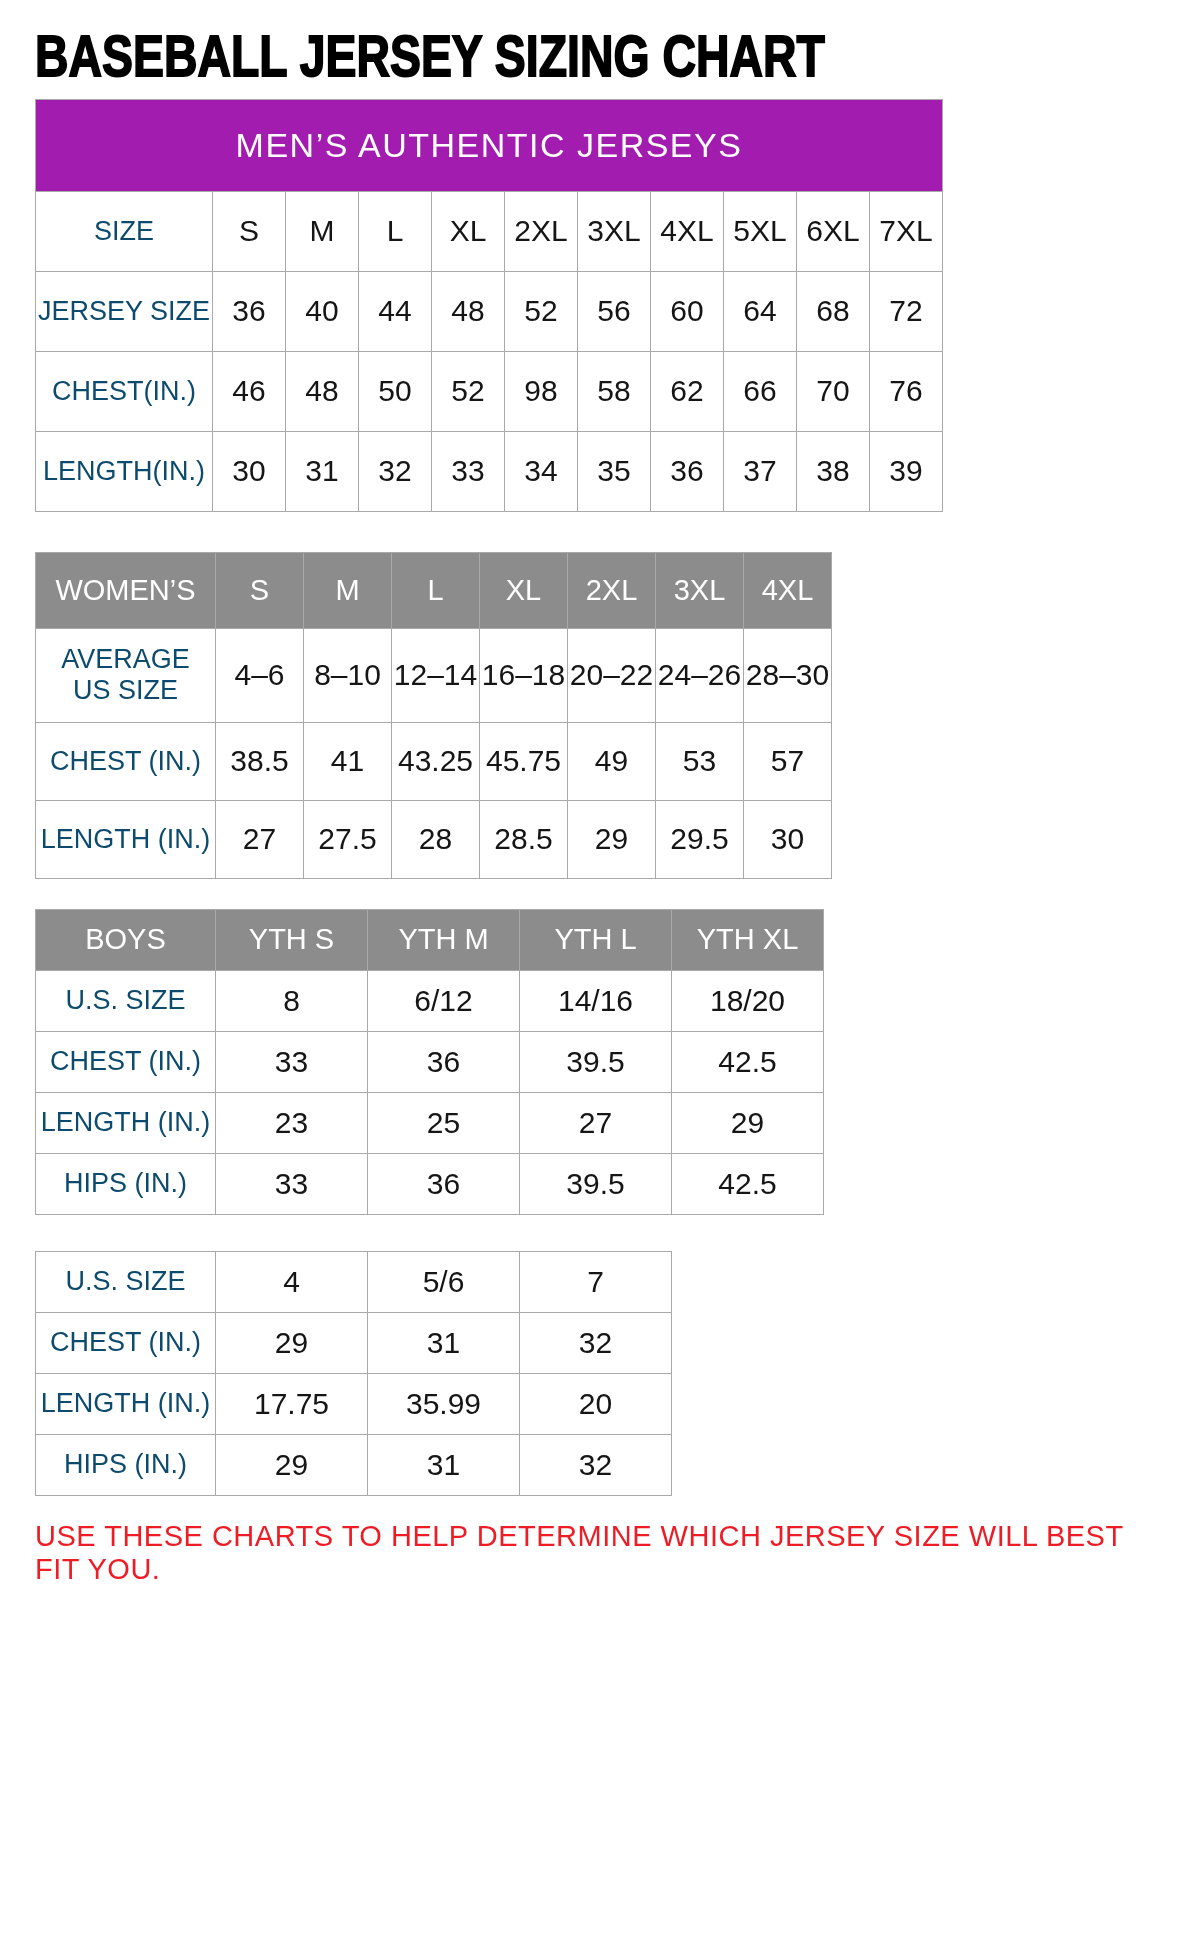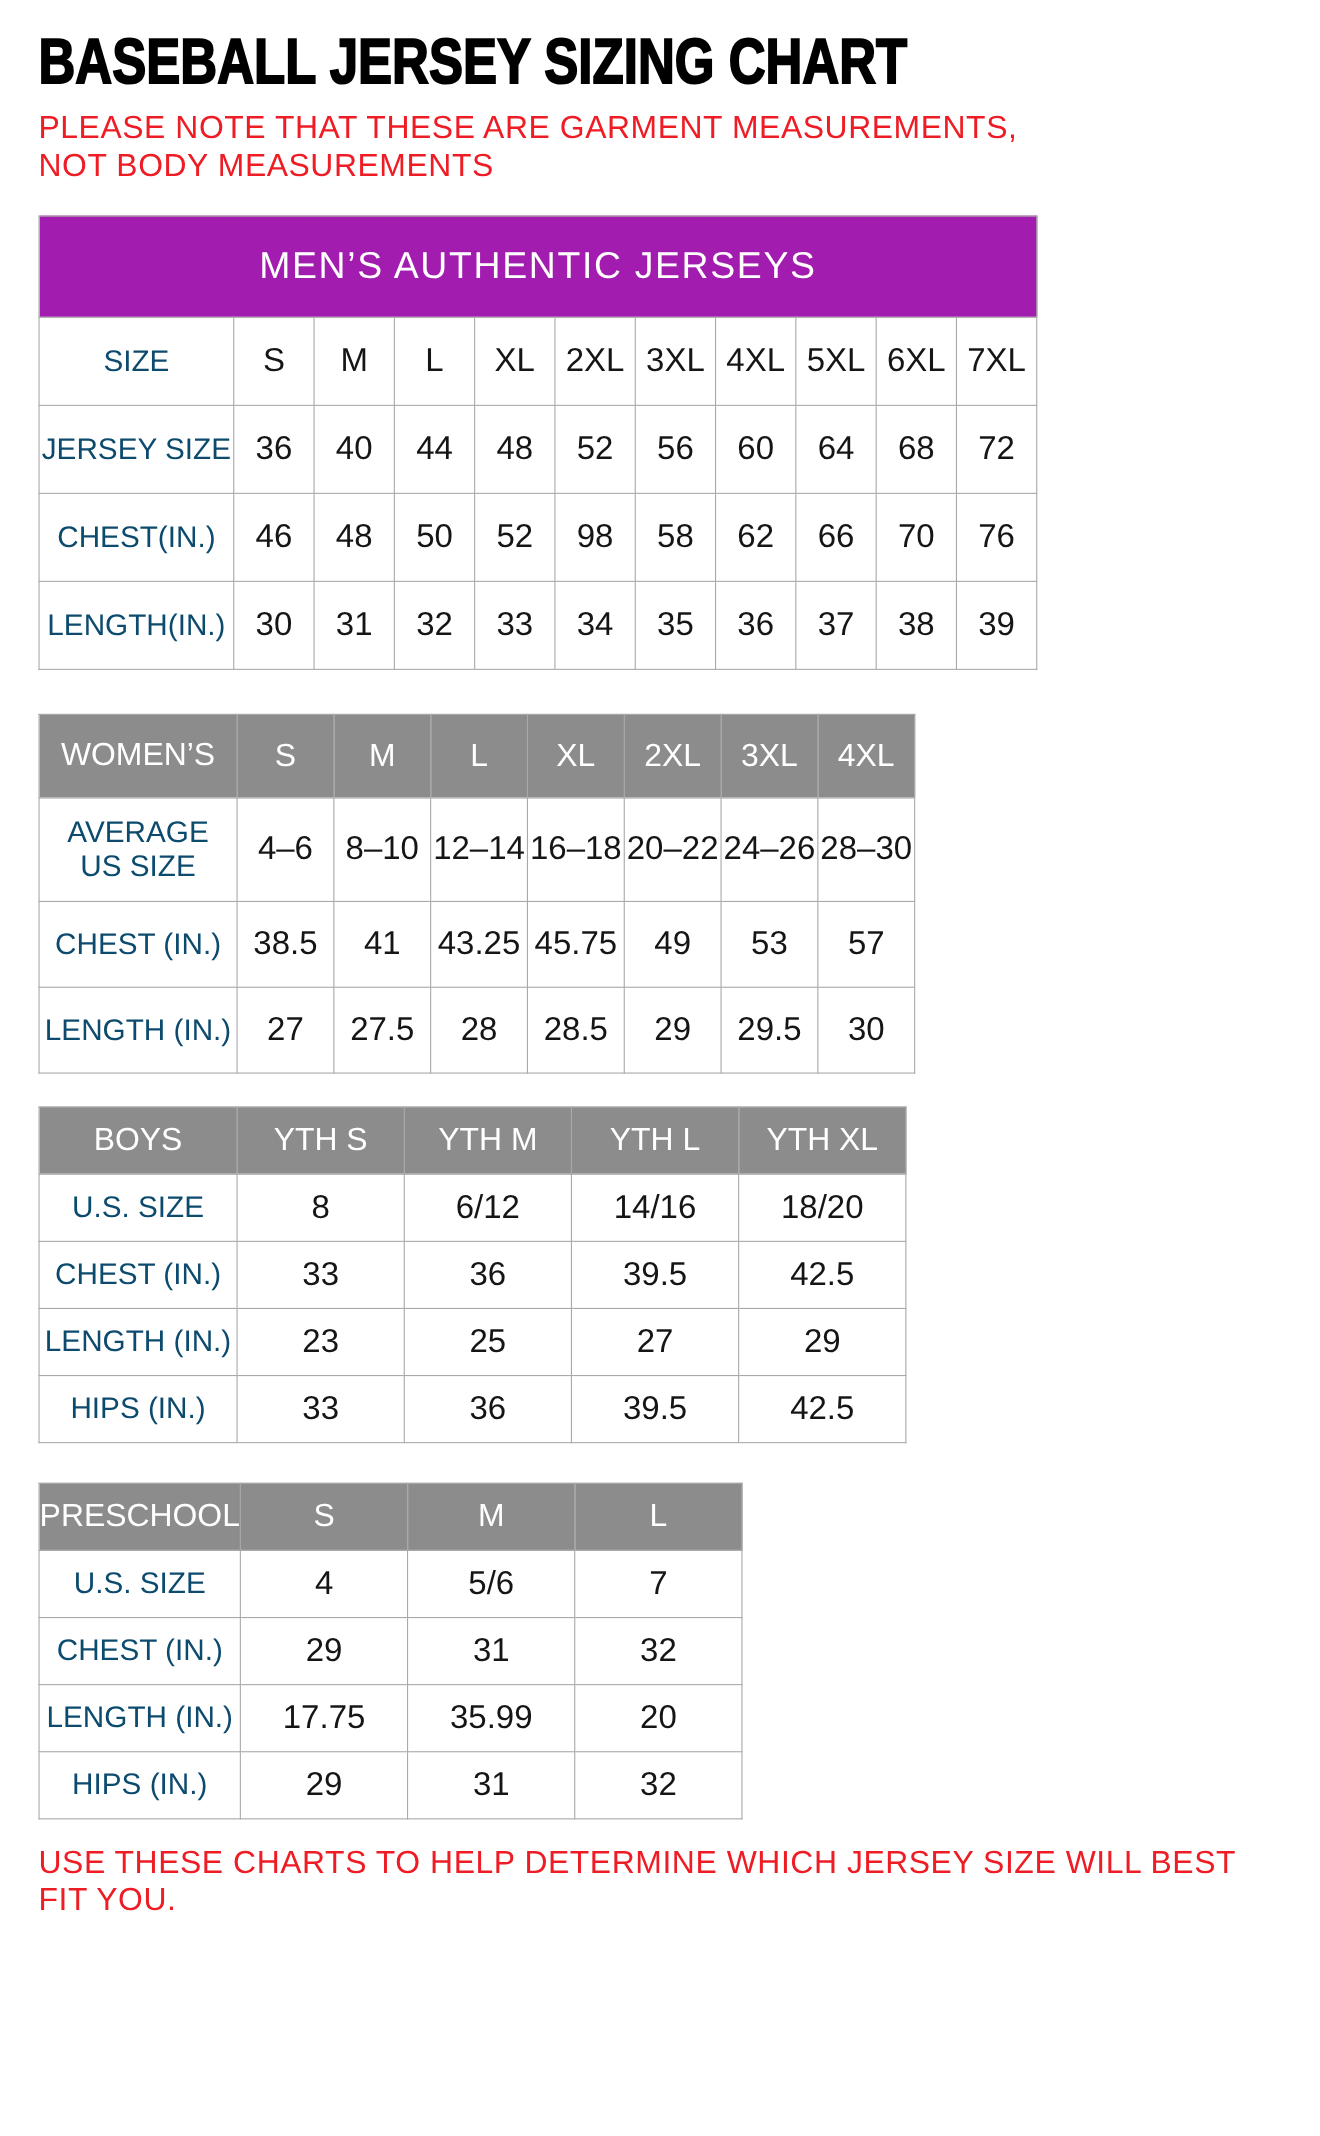--- a/index.html
+++ b/index.html
@@ -78,21 +78,20 @@
     font-size: 29px;
     letter-spacing: 0.5px;
     margin: 24px 0 20px 0;
   }
 </style>
 </head>
 <body>
 
 <div class="page">
   <h1 class="title">BASEBALL JERSEY SIZING CHART</h1>
-  <p class="note">PLEASE NOTE THAT THESE ARE GARMENT MEASUREMENTS, NOT BODY MEASUREMENTS</p>
   <div id="tables">
       <table class="size-table mens">
         <colgroup>
           <col style="width: 177px;">
           <col style="width: 73px;">
           <col style="width: 73px;">
           <col style="width: 73px;">
           <col style="width: 73px;">
           <col style="width: 73px;">
           <col style="width: 73px;">
@@ -261,26 +260,20 @@
         </tbody>
       </table>
       <table class="size-table preschool">
         <colgroup>
           <col style="width: 180px;">
           <col style="width: 152px;">
           <col style="width: 152px;">
           <col style="width: 152px;">
         </colgroup>
         <tbody>
-          <tr class="header-row">
-            <th class="row-label">PRESCHOOL</th>
-            <th>S</th>
-            <th>M</th>
-            <th>L</th>
-          </tr>
           <tr>
             <th class="row-label">U.S. SIZE</th>
             <td>4</td>
             <td>5/6</td>
             <td>7</td>
           </tr>
           <tr>
             <th class="row-label">CHEST (IN.)</th>
             <td>29</td>
             <td>31</td>

